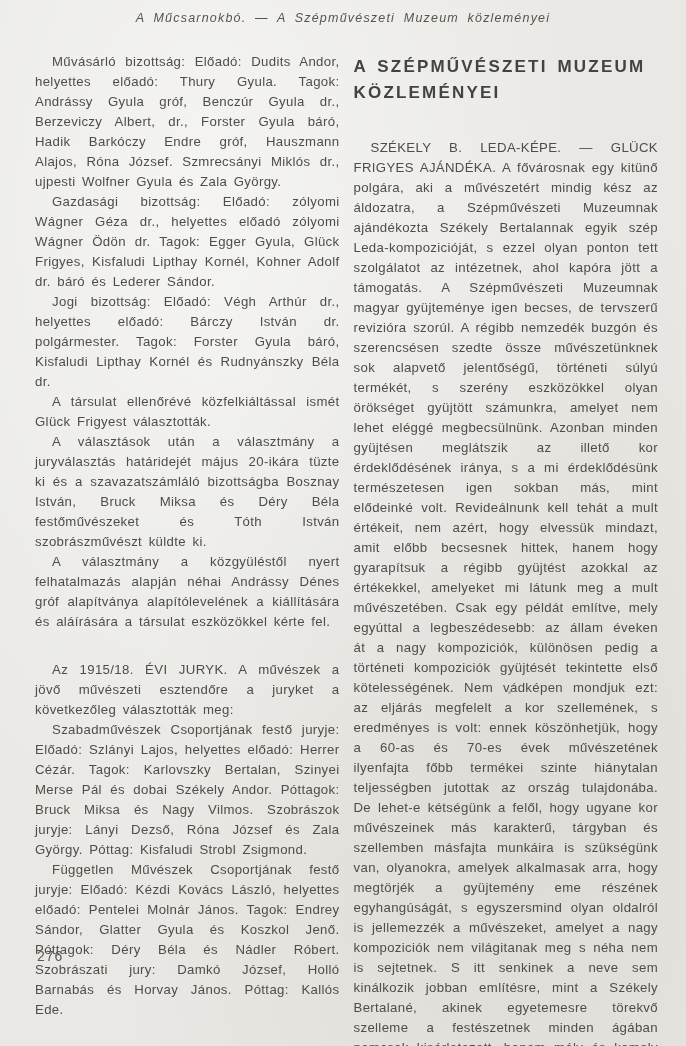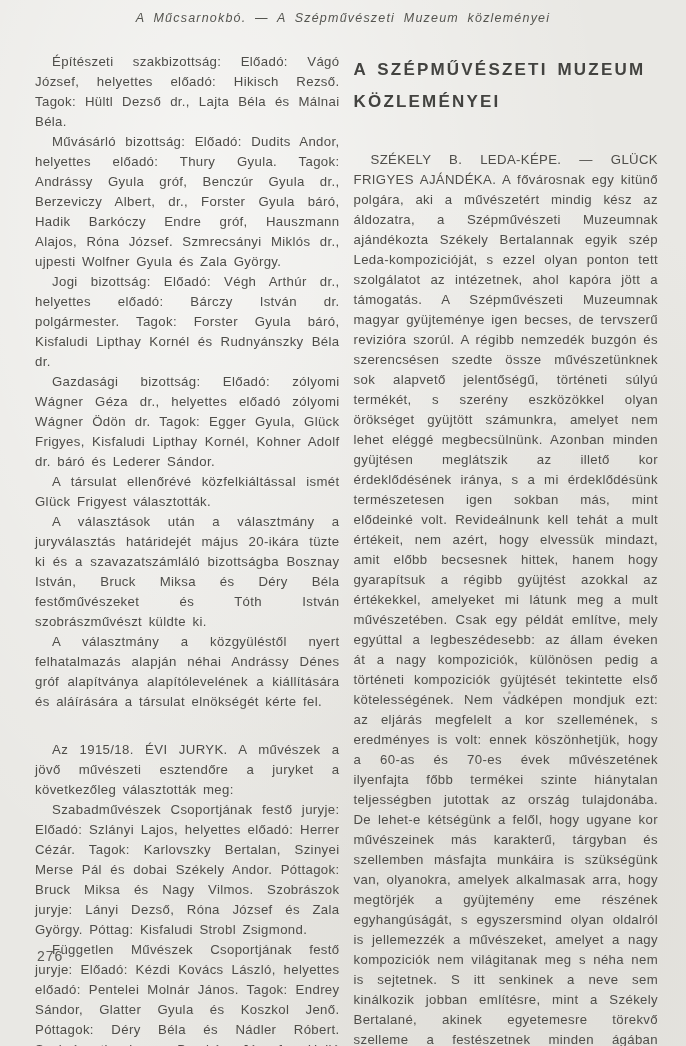--- a/index.html
+++ b/index.html
@@ -59,21 +59,21 @@
     color: #4e4d49;
   }
   .section-break {
     margin-top: 28px !important;
   }
   .article-heading {
     font-size: 17px;
     font-weight: bold;
     letter-spacing: 2.2px;
     word-spacing: 3px;
-    line-height: 32px;
+    line-height: 26px;
     color: #434340;
     margin: 2px 0 32px 0;
   }
   .page-number {
     position: absolute;
     left: 37px;
     top: 948px;
     font-size: 14px;
     letter-spacing: 1px;
     color: #5a5955;
@@ -92,27 +92,26 @@
 </head>
 <body>
 
 <div class="page">
 
   <div class="running-head">A Műcsarnokbó. — A Szépművészeti Muzeum közleményei</div>
 
   <div class="columns">
 
     <div class="col">
-      <p>Építészeti szakbizottság: Előadó: Vágó József, helyettes előadó: Hikisch Rezső. Tagok: Hültl Dezső dr., Lajta Béla és Málnai Béla.</p>
       <p>Művásárló bizottság: Előadó: Dudits Andor, helyettes előadó: Thury Gyula. Tagok: Andrássy Gyula gróf, Benczúr Gyula dr., Berzeviczy Albert, dr., Forster Gyula báró, Hadik Barkóczy Endre gróf, Hauszmann Alajos, Róna József. Szmrecsányi Miklós dr., ujpesti Wolfner Gyula és Zala György.</p>
+      <p>Gazdasági bizottság: Előadó: zólyomi Wágner Géza dr., helyettes előadó zólyomi Wágner Ödön dr. Tagok: Egger Gyula, Glück Frigyes, Kisfaludi Lipthay Kornél, Kohner Adolf dr. báró és Lederer Sándor.</p>
       <p>Jogi bizottság: Előadó: Végh Arthúr dr., helyettes előadó: Bárczy István dr. polgármester. Tagok: Forster Gyula báró, Kisfaludi Lipthay Kornél és Rudnyánszky Béla dr.</p>
-      <p>Gazdasági bizottság: Előadó: zólyomi Wágner Géza dr., helyettes előadó zólyomi Wágner Ödön dr. Tagok: Egger Gyula, Glück Frigyes, Kisfaludi Lipthay Kornél, Kohner Adolf dr. báró és Lederer Sándor.</p>
       <p>A társulat ellenőrévé közfelkiáltással ismét Glück Frigyest választották.</p>
       <p>A választások után a választmány a juryválasztás határidejét május 20-ikára tüzte ki és a szavazatszámláló bizottságba Bosznay István, Bruck Miksa és Déry Béla festőművészeket és Tóth István szobrászművészt küldte ki.</p>
-      <p>A választmány a közgyüléstől nyert felhatalmazás alapján néhai Andrássy Dénes gróf alapítványa alapítólevelének a kiállítására és aláírására a társulat elnökségét kérte fel.</p>
+      <p>A választmány a közgyüléstől nyert felhatalmazás alapján néhai Andrássy Dénes gróf alapítványa alapítólevelének a kiállítására és aláírására a társulat eszközökkel kérte fel.</p>
       <p class="section-break">Az 1915/18. ÉVI JURYK. A művészek a jövő művészeti esztendőre a juryket a következőleg választották meg:</p>
       <p>Szabadművészek Csoportjának festő juryje: Előadó: Szlányi Lajos, helyettes előadó: Herrer Cézár. Tagok: Karlovszky Bertalan, Szinyei Merse Pál és dobai Székely Andor. Póttagok: Bruck Miksa és Nagy Vilmos. Szobrászok juryje: Lányi Dezső, Róna József és Zala György. Póttag: Kisfaludi Strobl Zsigmond.</p>
       <p>Független Művészek Csoportjának festő juryje: Előadó: Kézdi Kovács László, helyettes előadó: Pentelei Molnár János. Tagok: Endrey Sándor, Glatter Gyula és Koszkol Jenő. Póttagok: Déry Béla és Nádler Róbert. Szobrászati jury: Damkó József, Holló Barnabás és Horvay János. Póttag: Kallós Ede.</p>
 
     </div>
 
     <div class="col">
       <h1 class="article-heading">A SZÉPMŰVÉSZETI MUZEUM KÖZLEMÉNYEI</h1>
       <p>SZÉKELY B. LEDA-KÉPE. — GLÜCK FRIGYES AJÁNDÉKA. A fővárosnak egy kitünő polgára, aki a művészetért mindig kész az áldozatra, a Szépművészeti Muzeumnak ajándékozta Székely Bertalannak egyik szép Leda-kompozicióját, s ezzel olyan ponton tett szolgálatot az intézetnek, ahol kapóra jött a támogatás. A Szépművészeti Muzeumnak magyar gyüjteménye igen becses, de tervszerű revizióra szorúl. A régibb nemzedék buzgón és szerencsésen szedte össze művészetünknek sok alapvető jelentőségű, történeti súlyú termékét, s szerény eszközökkel olyan örökséget gyüjtött számunkra, amelyet nem lehet eléggé megbecsülnünk. Azonban minden gyüjtésen meglátszik az illető kor érdeklődésének iránya, s a mi érdeklődésünk természetesen igen sokban más, mint elődeinké volt. Revideálnunk kell tehát a mult értékeit, nem azért, hogy elvessük mindazt, amit előbb becsesnek hittek, hanem hogy gyarapítsuk a régibb gyüjtést azokkal az értékekkel, amelyeket mi látunk meg a mult művészetében. Csak egy példát említve, mely egyúttal a legbeszédesebb: az állam éveken át a nagy kompoziciók, különösen pedig a történeti kompoziciók gyüjtését tekintette első kötelességének. Nem vádképen mondjuk ezt: az eljárás megfelelt a kor szellemének, s eredményes is volt: ennek köszönhetjük, hogy a 60-as és 70-es évek művészetének ilyenfajta főbb termékei szinte hiánytalan teljességben jutottak az ország tulajdonába. De lehet-e kétségünk a felől, hogy ugyane kor művészeinek más karakterű, tárgyban és szellemben másfajta munkáira is szükségünk van, olyanokra, amelyek alkalmasak arra, hogy megtörjék a gyüjtemény eme részének egyhangúságát, s egyszersmind olyan oldalról is jellemezzék a művészeket, amelyet a nagy kompoziciók nem világitanak meg s néha nem is sejtetnek. S itt senkinek a neve sem kinálkozik jobban említésre, mint a Székely Bertalané, akinek egyetemesre törekvő szelleme a festészetnek minden ágában nemcsak kisérletezett, hanem mély és komoly értékeket is hozott létre, s akit muzeumunkban mind-</p>
     </div>

